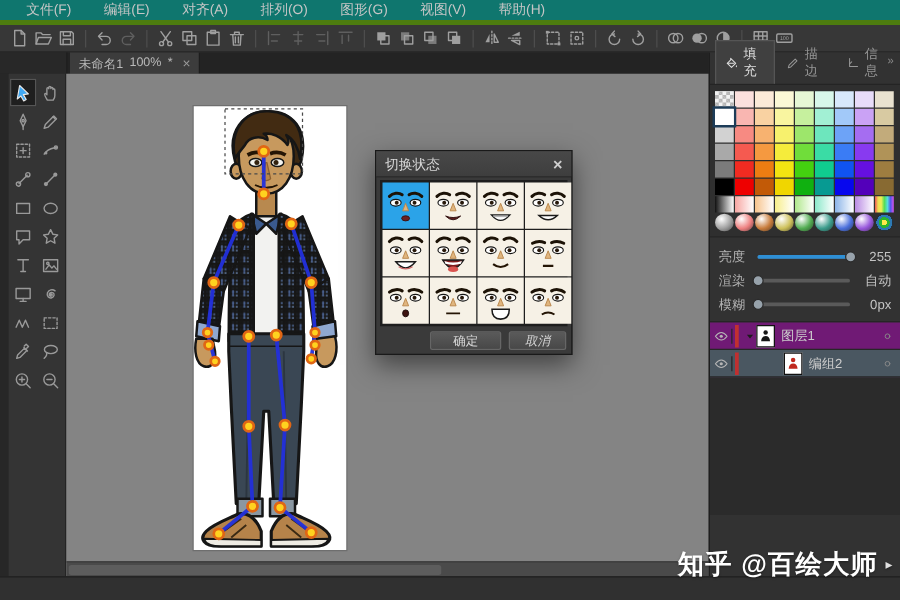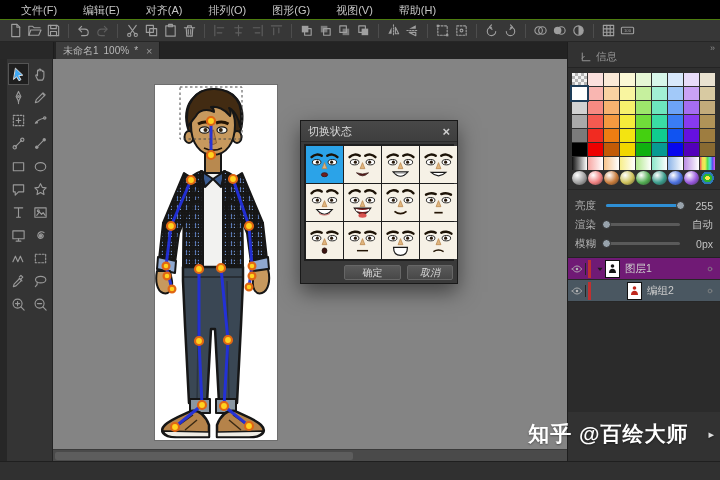--- a/index.html
+++ b/index.html
@@ -1,21 +1,21 @@
 <!DOCTYPE html>
 <html><head>
 <meta charset="utf-8">
 <style>
   * { margin:0; padding:0; box-sizing:border-box; }
   html,body { width:720px; height:480px; overflow:hidden; }
   body { font-family:"Liberation Sans","DejaVu Sans",sans-serif; background:#2c2c2c; position:relative; }
   .app { position:absolute; inset:0; background:#2c2c2c; }
 
   
-  .menubar { position:absolute; left:0; top:0; width:720px; height:20px; background:#000000; border-bottom:1px solid #4d7c0f; display:flex; align-items:center; padding-left:8px; }
+  .menubar { position:absolute; left:0; top:0; width:720px; height:20px; background:#0f766e; border-bottom:4px solid #4d7c0f; display:flex; align-items:center; padding-left:8px; }
   .menu-item { font-size:11px; color:#c6c6c6; padding:0 13px; height:20px; line-height:20px; cursor:default; }
 
   
   .toolbar { position:absolute; left:0; top:20px; width:720px; height:22px; background:#373737; border-bottom:1px solid #262626; display:flex; align-items:center; padding-left:6px; }
   .tbtn { width:19px; height:19px; display:flex; align-items:center; justify-content:center; color:#9f9f9f; }
   .tbtn.dim { color:#5f5f5f; }
   .tsep { width:1px; height:14px; background:#4d4d4d; margin:0 5px; }
   .icw svg, .tbtn svg, .tool svg, .lsvg { stroke:currentColor; fill:none; stroke-width:1.2; stroke-linecap:round; stroke-linejoin:round; }
 
   
@@ -89,21 +89,21 @@
   .face { width:37px; height:37px; background:#f6f1e6; overflow:hidden; }
   .face.fsel { background:#2ba3e8; }
   .face svg { width:37px; height:37px; display:block; }
   .face .bw { fill:none; stroke:#1c1206; stroke-width:2.6; stroke-linecap:round; }
   .dlg-buttons { display:flex; justify-content:flex-end; gap:6px; padding:4px 4px 0 0; }
   .dlg-btn { height:15px; font-size:10px; font-family:inherit; color:#d8d8d8; background:linear-gradient(#5a5a5a,#484848); border:1px solid #666; border-radius:2px; padding:0 4px; }
   .dlg-btn.ok { width:57px; }
   .dlg-btn.cancel { width:46px;font-style:italic; }
 
   
-  .watermark { position:absolute; right:5px; bottom:32px; z-index:30; color:#ffffff; font-size:21px; font-weight:bold; letter-spacing:1px; display:flex; align-items:center; gap:20px; text-shadow:0 1px 2px rgba(0,0,0,.4);justify-content:flex-end; }
+  .watermark { position:absolute; right:5px; bottom:15px; z-index:30; color:#ffffff; font-size:21px; font-weight:bold; letter-spacing:1px; display:flex; align-items:center; gap:6px; text-shadow:0 1px 2px rgba(0,0,0,.4);justify-content:flex-end; }
   .watermark .arr { font-size:11px; color:#e0e0e0; }
 </style>
 </head>
 <body>
 
 <div class="app">
 
   <div class="menubar" id="menubar">
       <span class="menu-item">文件(F)</span>
       <span class="menu-item">编辑(E)</span>
@@ -542,20 +542,34 @@
       </div>
       <div class="hscroll">
         <div class="hthumb"></div>
       </div>
     </div>
   </div>
 
   <div class="rightpanel">
     <span class="rp-overflow">»</span>
     <div class="rp-tabs" id="rptabs">
+        <span class="rtab ractive">
+          <svg class="lsvg" viewBox="0 0 16 16" style="width:13px;height:13px">
+            <path d="M6.8 2.2l6 6-5 5-5-5 4-4z"></path>
+            <path d="M2.8 8.2h8"></path>
+            <path d="M13.6 10.3c.9 1.2.9 2.7 0 2.7s-.9-1.5 0-2.7z" fill="currentColor" stroke="none"></path>
+          </svg>
+          <span>填充</span>
+        </span>
+        <span class="rtab">
+          <svg class="lsvg" viewBox="0 0 16 16" style="width:13px;height:13px">
+            <path d="M2.5 13.5l.9-3 7.3-7.3 2.1 2.1-7.3 7.3z"></path>
+          </svg>
+          <span>描边</span>
+        </span>
         <span class="rtab">
           <svg class="lsvg" viewBox="0 0 16 16" style="width:13px;height:13px">
             <path d="M4 2.5v9.5h9.5"></path>
             <path d="M4 9l2.5-2.5"></path>
           </svg>
           <span>信息</span>
         </span>
       </div>
     <div class="palette" id="palette">
         <div class="swatch checker"></div>

